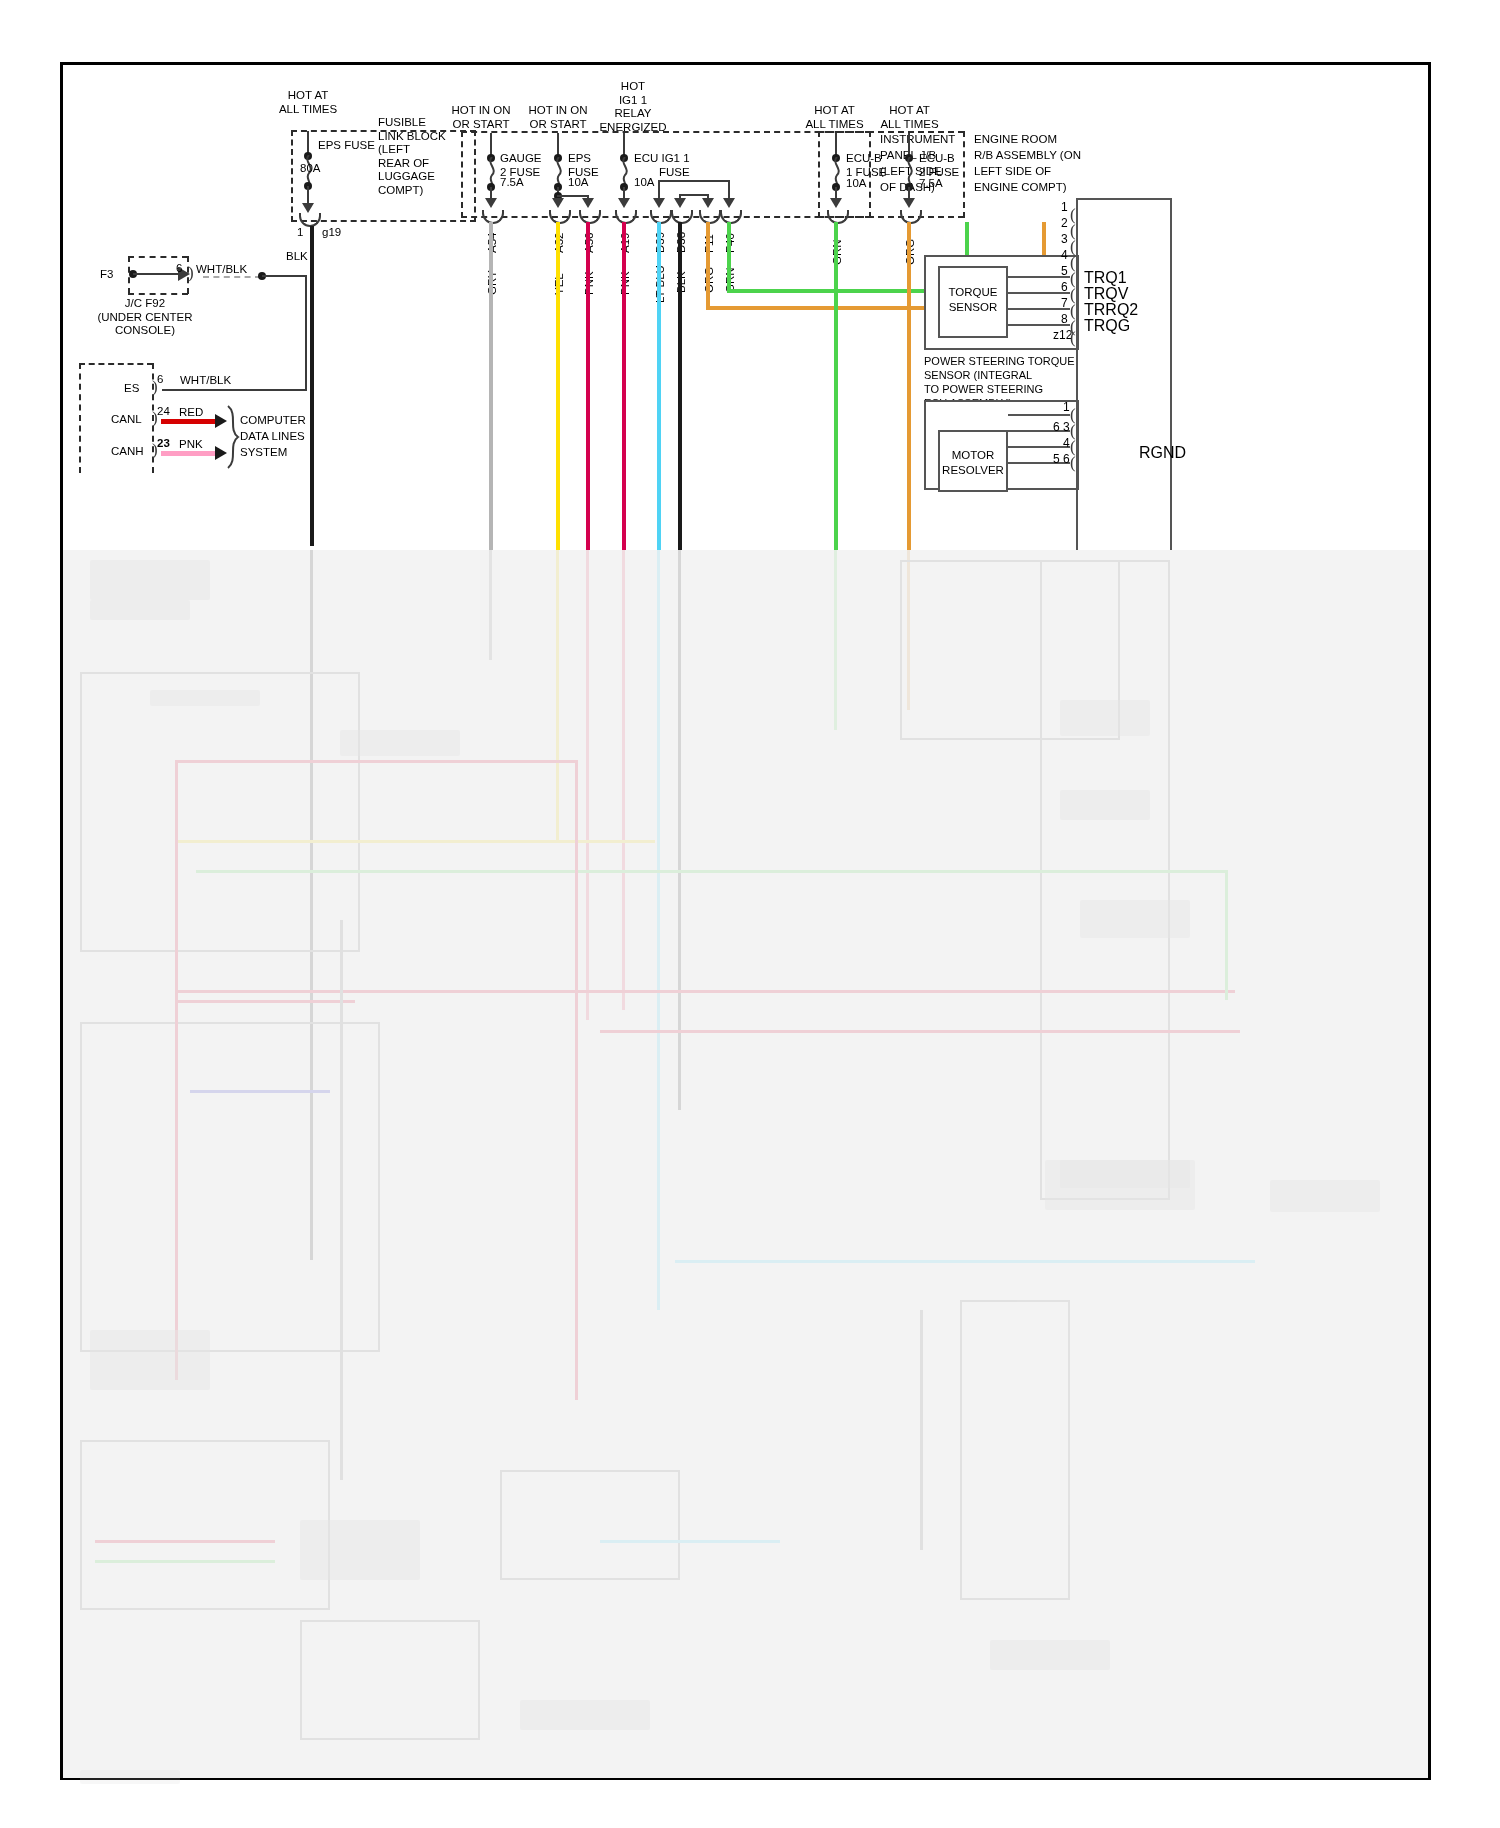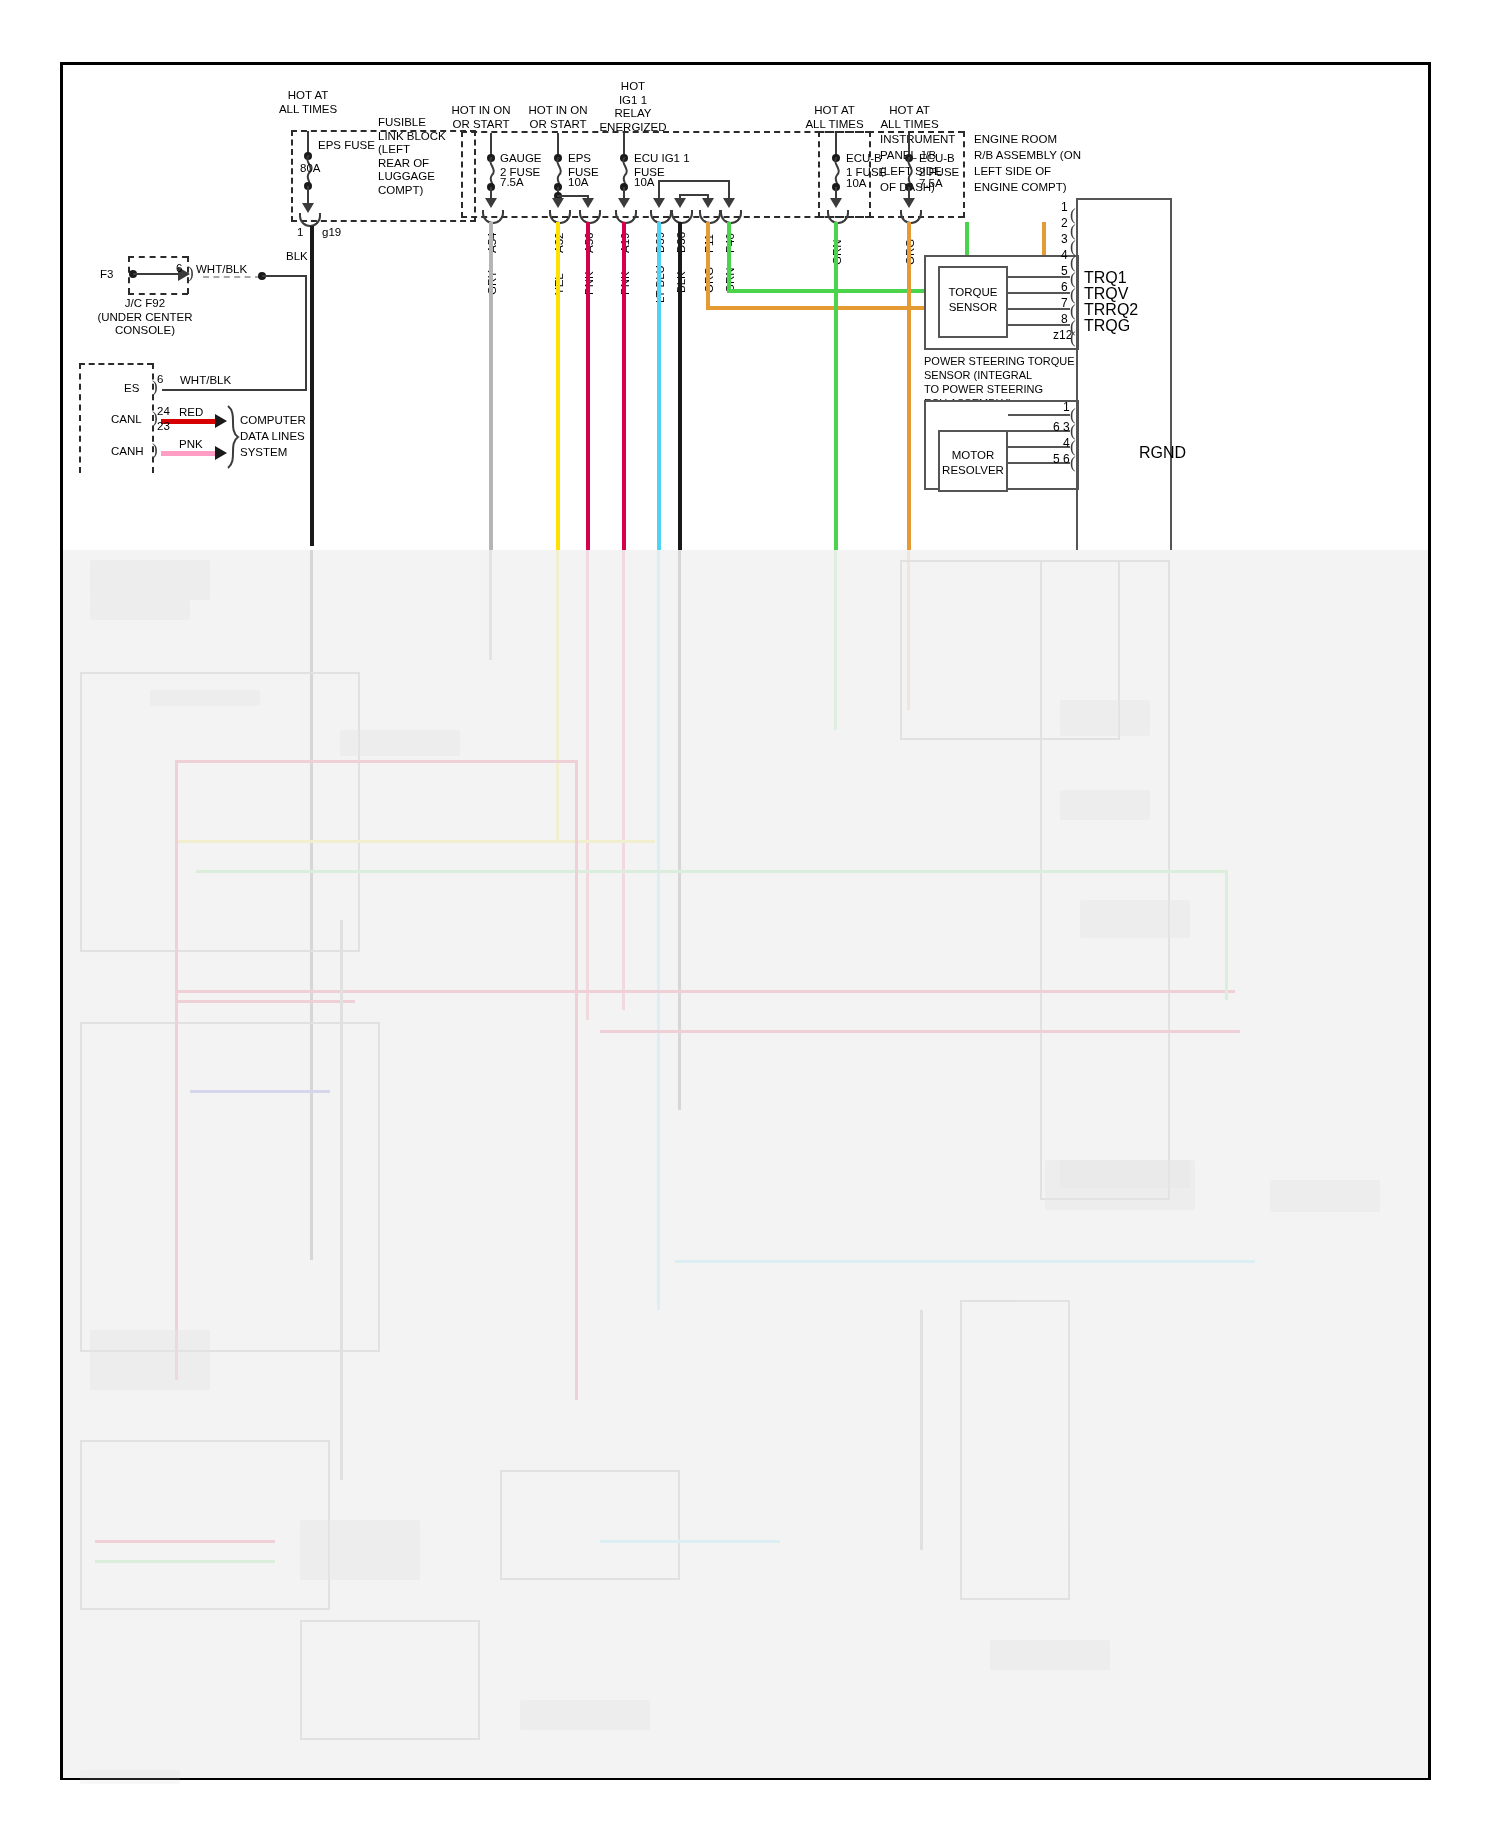--- a/index.html
+++ b/index.html
@@ -130,21 +130,21 @@
 
   <div class="t" style="left:111px;top:413px;">CANL</div>
   <div class="paren" style="left:152px;top:408px;">)</div>
   <div class="t" style="left:157px;top:405px;">24</div>
   <div class="t" style="left:179px;top:406px;text-align:right;">RED</div>
   <div class="wire hrz" style="left:161px;top:419px;width:58px;background:#d60000;height:5px;"></div>
   <div class="arrowrt" style="left:215px;top:414px;"></div>
 
   <div class="t" style="left:111px;top:445px;">CANH</div>
   <div class="paren" style="left:152px;top:440px;">)</div>
-  <div class="t" style="left:157px;top:420px;">23</div>
+  <div class="t" style="left:157px;top:437px;font-weight:bold;">23</div>
   <div class="t" style="left:179px;top:438px;">PNK</div>
   <div class="wire hrz" style="left:161px;top:451px;width:58px;background:#ff9ec4;height:5px;"></div>
   <div class="arrowrt" style="left:215px;top:446px;"></div>
 
   <svg style="position:absolute;left:226px;top:404px;width:16px;height:66px;">
     <path d="M2 2 C12 10, 2 26, 12 33 C2 40, 12 56, 2 64" stroke="#3b3b3b" stroke-width="2" fill="none"></path>
   </svg>
   <div class="t" style="left:240px;top:412px;white-space:pre-line;line-height:16px;">COMPUTER
 DATA LINES
 SYSTEM</div>
@@ -210,21 +210,21 @@
 ENERGIZED</div>
   <div class="v" style="left:623px;top:133px;height:27px;"></div>
   <div class="dot" style="left:620px;top:154px;"></div>
   <svg class="fuse" style="left:618px;top:157px;" viewBox="0 0 14 30">
     <path d="M7 0 C1 6, 13 12, 7 18 C3 23, 9 26, 7 30" stroke="#3b3b3b" stroke-width="2" fill="none"></path>
   </svg>
   <div class="dot" style="left:620px;top:183px;"></div>
   <div class="v" style="left:623px;top:187px;height:12px;"></div>
   <div class="arrowdn" style="left:618px;top:198px;"></div>
   <div class="cup" style="left:615px;top:210px;"></div>
-  <div class="t" style="left:634px;top:152px;white-space:pre-line;">ECU IG1 1
+  <div class="t" style="left:634px;top:152px;white-space:pre-line;text-align:right;">ECU IG1 1
 FUSE</div>
   <div class="t" style="left:634px;top:176px;">10A</div>
   <div class="vt" style="left:619px;top:253px;">A19</div>
   <div class="vt" style="left:619px;top:295px;">PNK</div>
   <div class="wire vrt" style="left:622px;top:222px;height:328px;background:#d4004e;"></div>
 
   <div class="h" style="left:658px;top:180px;width:72px;"></div>
   <div class="v" style="left:658px;top:180px;height:20px;"></div>
   <div class="v" style="left:728px;top:180px;height:20px;"></div>
   <div class="h" style="left:679px;top:194px;width:30px;"></div>

